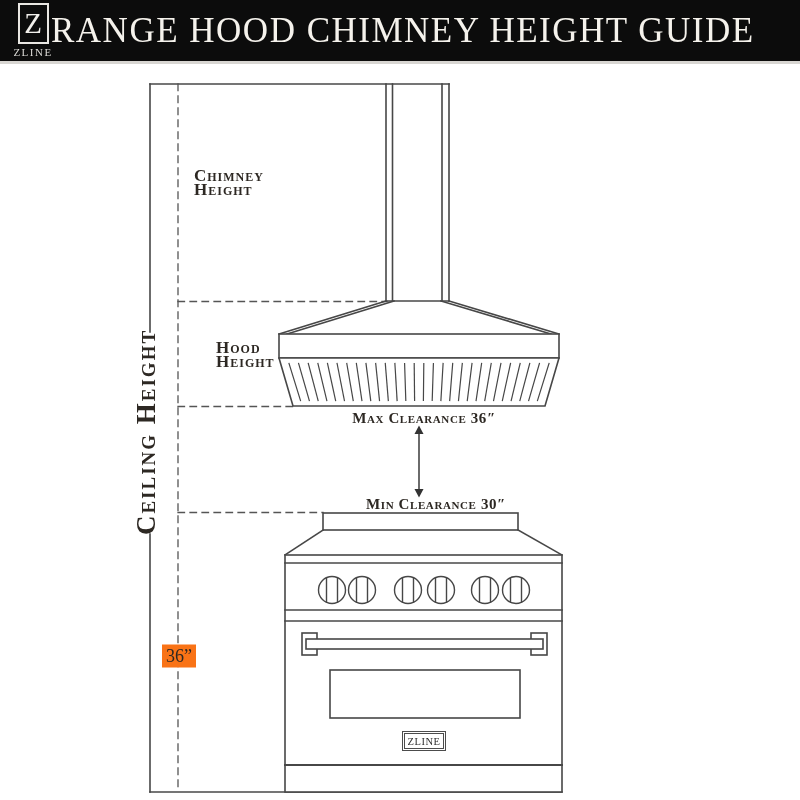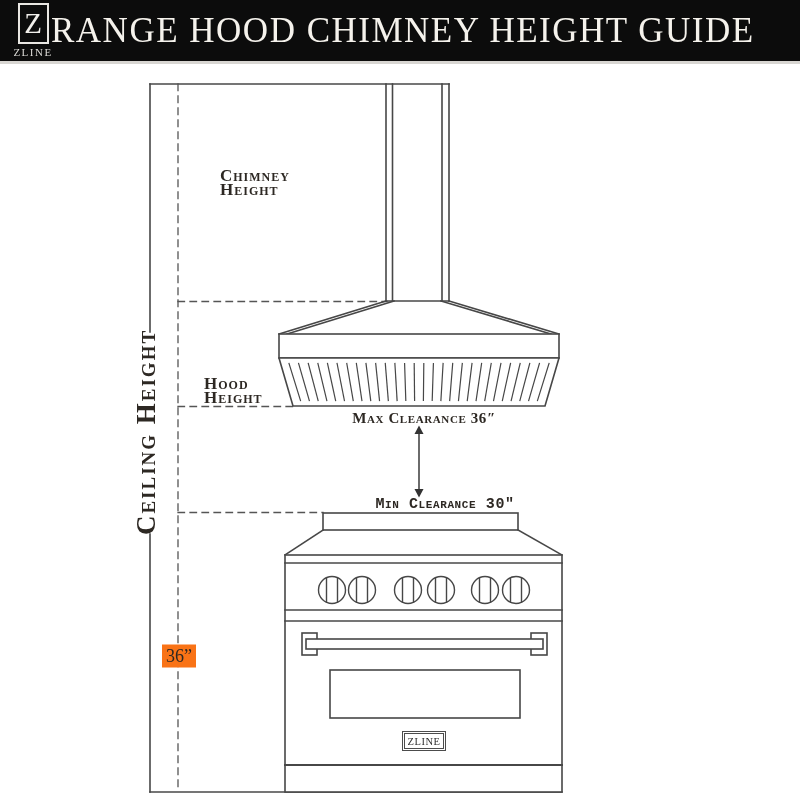--- a/index.html
+++ b/index.html
@@ -17,25 +17,25 @@
   .title{color:#f5f2ec;font-size:35px;font-weight:400;letter-spacing:1.5px;
          white-space:nowrap;}
   
   .diagram{position:absolute;left:0;top:0;width:800px;height:800px;}
   svg{position:absolute;left:0;top:0;}
   .lbl{position:absolute;color:#2d2823;font-variant:small-caps;font-weight:700;
        white-space:nowrap;}
   .lbl-two-line{font-size:17px;line-height:14px;letter-spacing:1px;text-align:left;}
   .lbl-ceiling{left:146px;top:432px;font-size:27px;letter-spacing:2px;
                transform:translate(-50%,-50%) rotate(-90deg);}
-  .lbl-chimney{left:220px;top:169px;}
-  .lbl-hood{left:204px;top:341px;margin-top:36px;}
+  .lbl-chimney{left:194px;top:169px;}
+  .lbl-hood{left:216px;top:341px;}
   .lbl-clearance{font-size:15px;letter-spacing:0.6px;transform:translate(-50%,-50%);}
   .lbl-max{left:424px;top:418px;}
-  .lbl-min{left:445px;top:504px;font-family:Liberation Mono, monospace;}
+  .lbl-min{left:436px;top:504px;}
   .lbl-floor{left:179px;top:656px;transform:translate(-50%,-50%);
              font-variant:normal;font-weight:400;font-size:18px;background:#f97316;
              padding:1px 4px;}
   
   .badge{position:absolute;left:402px;top:731px;width:44px;height:20px;
          border:1px solid #4c4c4c;box-sizing:border-box;background:#ffffff;
          display:flex;align-items:center;justify-content:center;}
   .badge-inner{border:1px solid #4c4c4c;width:38px;height:14px;
                display:flex;align-items:center;justify-content:center;
                font-size:10.5px;letter-spacing:0.5px;color:#2f2f2f;}

